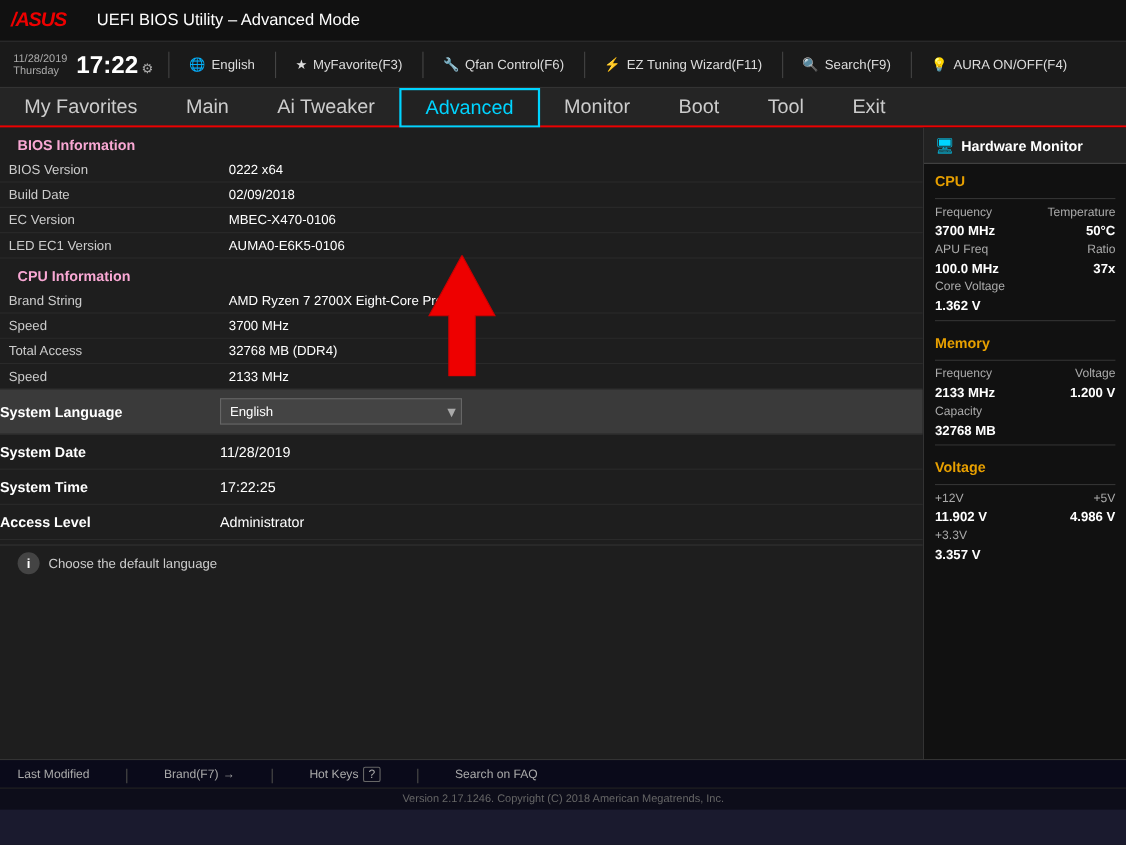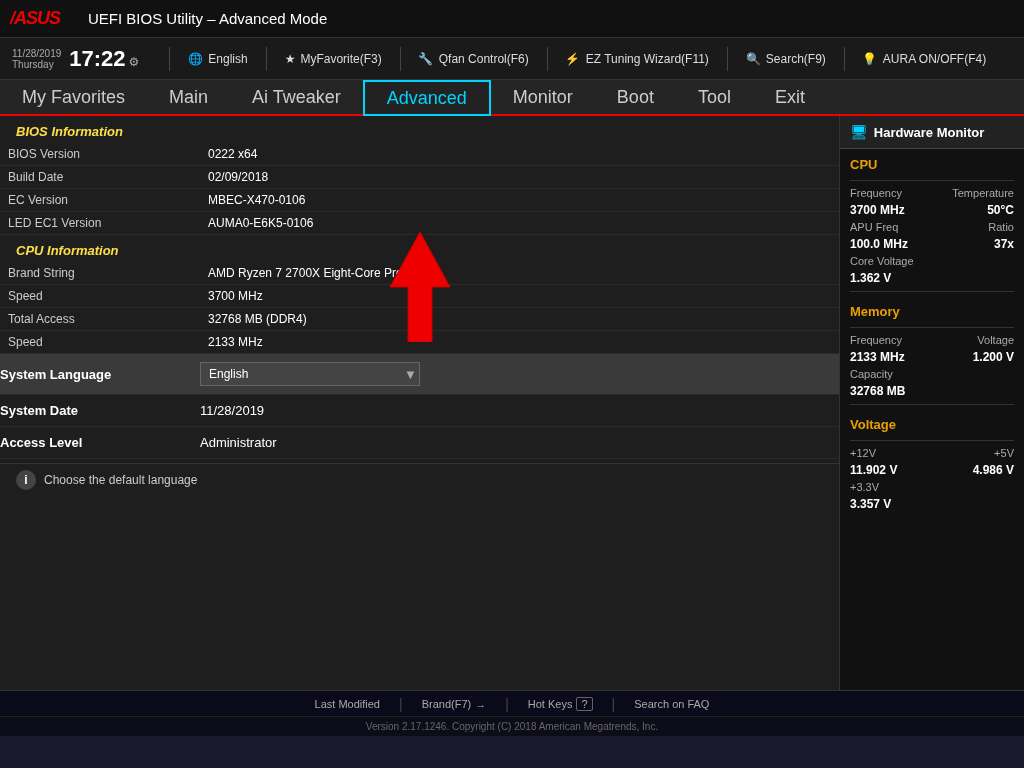--- a/index.html
+++ b/index.html
@@ -104,25 +104,24 @@
     
     #left-panel {
       flex: 1;
       background: #1e1e1e;
       overflow-y: auto;
       padding: 0;
     }
 
     
     .section-header {
-      color: #fde047;
+      color: #f9a8d4;
       font-size: 13px;
       padding: 8px 16px 4px;
       font-weight: 600;
-      font-style: italic;
     }
 
     .info-row {
       display: flex;
       padding: 4px 8px;
       font-size: 12px;
       border-bottom: 1px solid #2a2a2a;
     }
     .info-row .label {
       color: #ccc;
@@ -254,22 +253,22 @@
       color: #ccc;
       font-size: 12px;
     }
 
     
     #bottombar {
       background: #0a0a1a;
       height: 26px;
       display: flex;
       align-items: center;
-      justify-content: center;
-      gap: 3px;
+      justify-content: flex-start;
+      gap: 16px;
       border-top: 1px solid #333;
     }
     .bottom-item {
       color: #aaa;
       font-size: 11px;
       padding: 0 16px;
       cursor: pointer;
       display: flex;
       align-items: center;
       gap: 4px;
@@ -298,21 +297,21 @@
 
 <div id="header">
   <span id="logo">/ASUS</span>
   <span style="color:#fff; font-size:15px;">UEFI BIOS Utility – Advanced Mode</span>
 </div>
 
 <div id="infobar">
   <div class="datetime-block">
     <span class="date">11/28/2019<br>Thursday</span>
   </div>
-  <div style="display:flex; align-items:baseline; margin-right:20px;">
+  <div style="display:flex; align-items:baseline; margin-right:4px;">
     <span style="color:#fff; font-size:22px; font-weight:bold;">17:22</span>
     <span style="color:#aaa; font-size:12px; margin-left:3px;">⚙</span>
   </div>
   <div class="divider-v"></div>
 
   <div class="infobar-btn">
     <span>🌐</span>
     <span>English</span>
   </div>
   <div class="divider-v"></div>
@@ -401,20 +400,24 @@
         </select>
         <span style="color:#aaa; margin-left:-20px; pointer-events:none;">▼</span>
       </div>
     </div>
 
     <div class="setting-row">
       <span class="s-label">System Date</span>
       <span class="s-value">11/28/2019</span>
     </div>
 
+    <div class="setting-row">
+      <span class="s-label">System Time</span>
+      <span class="s-value">17:22:25</span>
+    </div>
 
     <div class="setting-row">
       <span class="s-label">Access Level</span>
       <span class="s-value">Administrator</span>
     </div>
 
     <div id="footer-hint" style="background:#1e1e1e; padding:10px 16px; display:flex; align-items:center; gap:8px; margin-top:4px;">
       <div class="hint-icon">i</div>
       <span class="hint-text">Choose the default language</span>
     </div>

